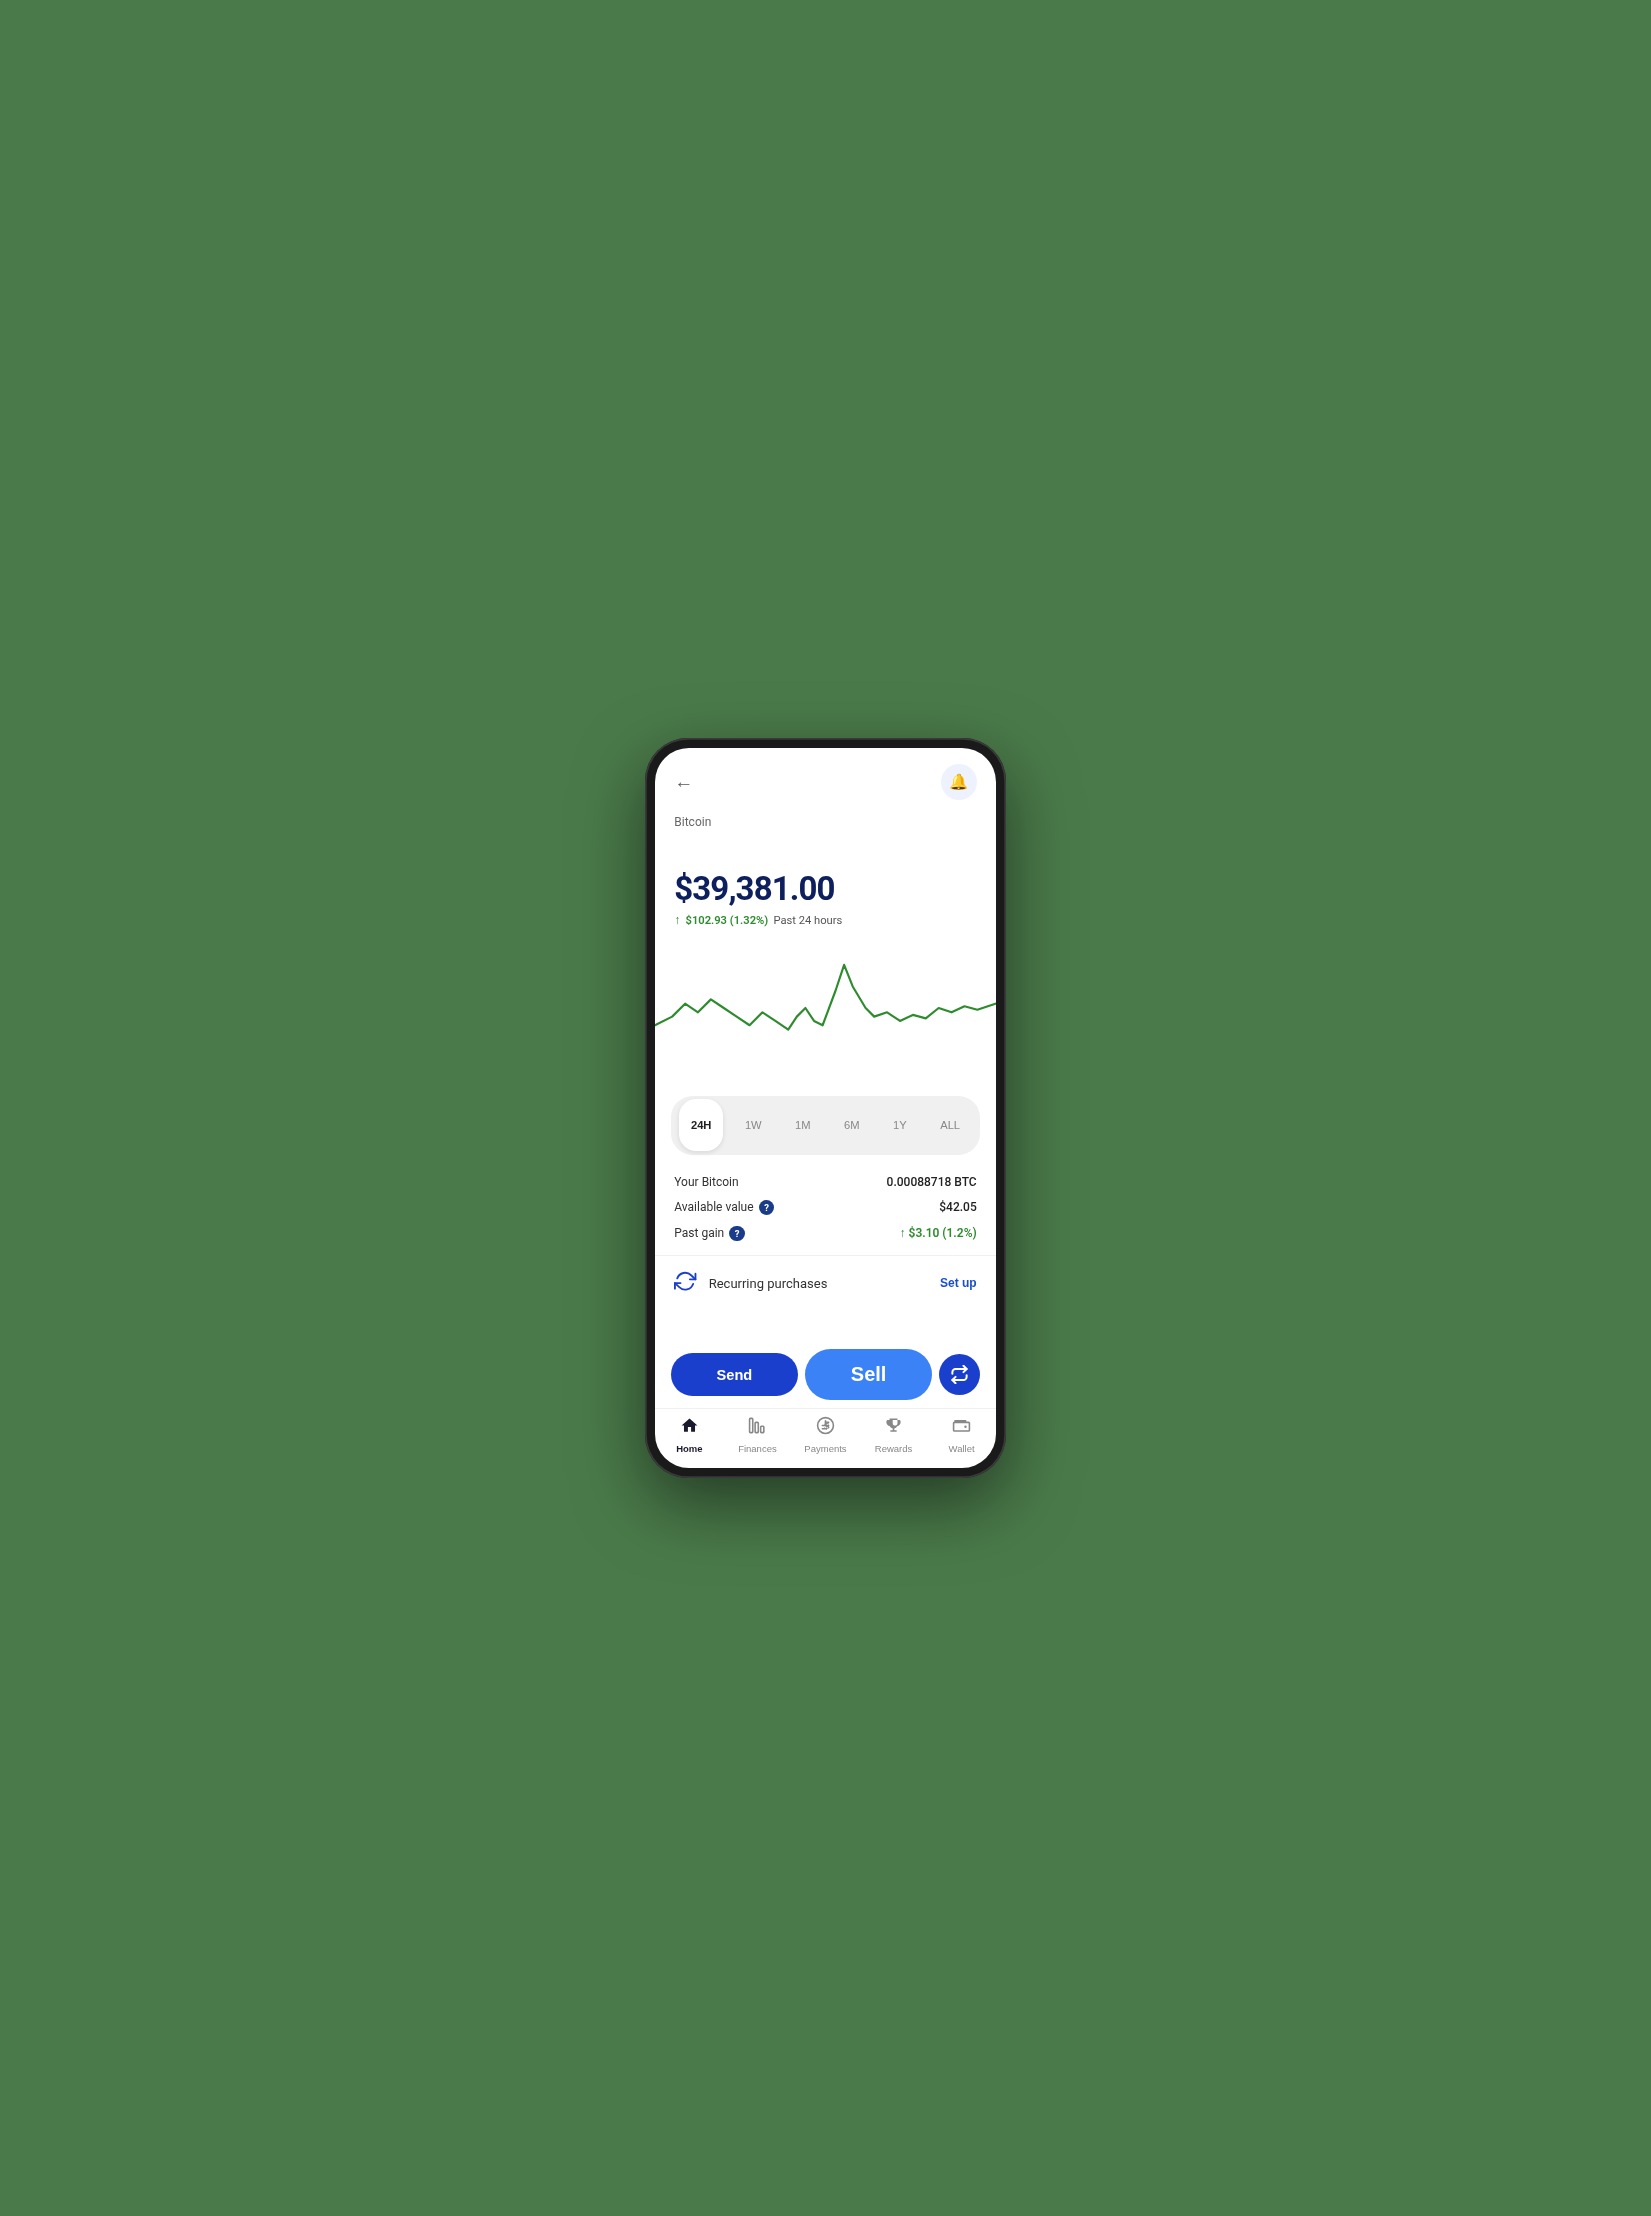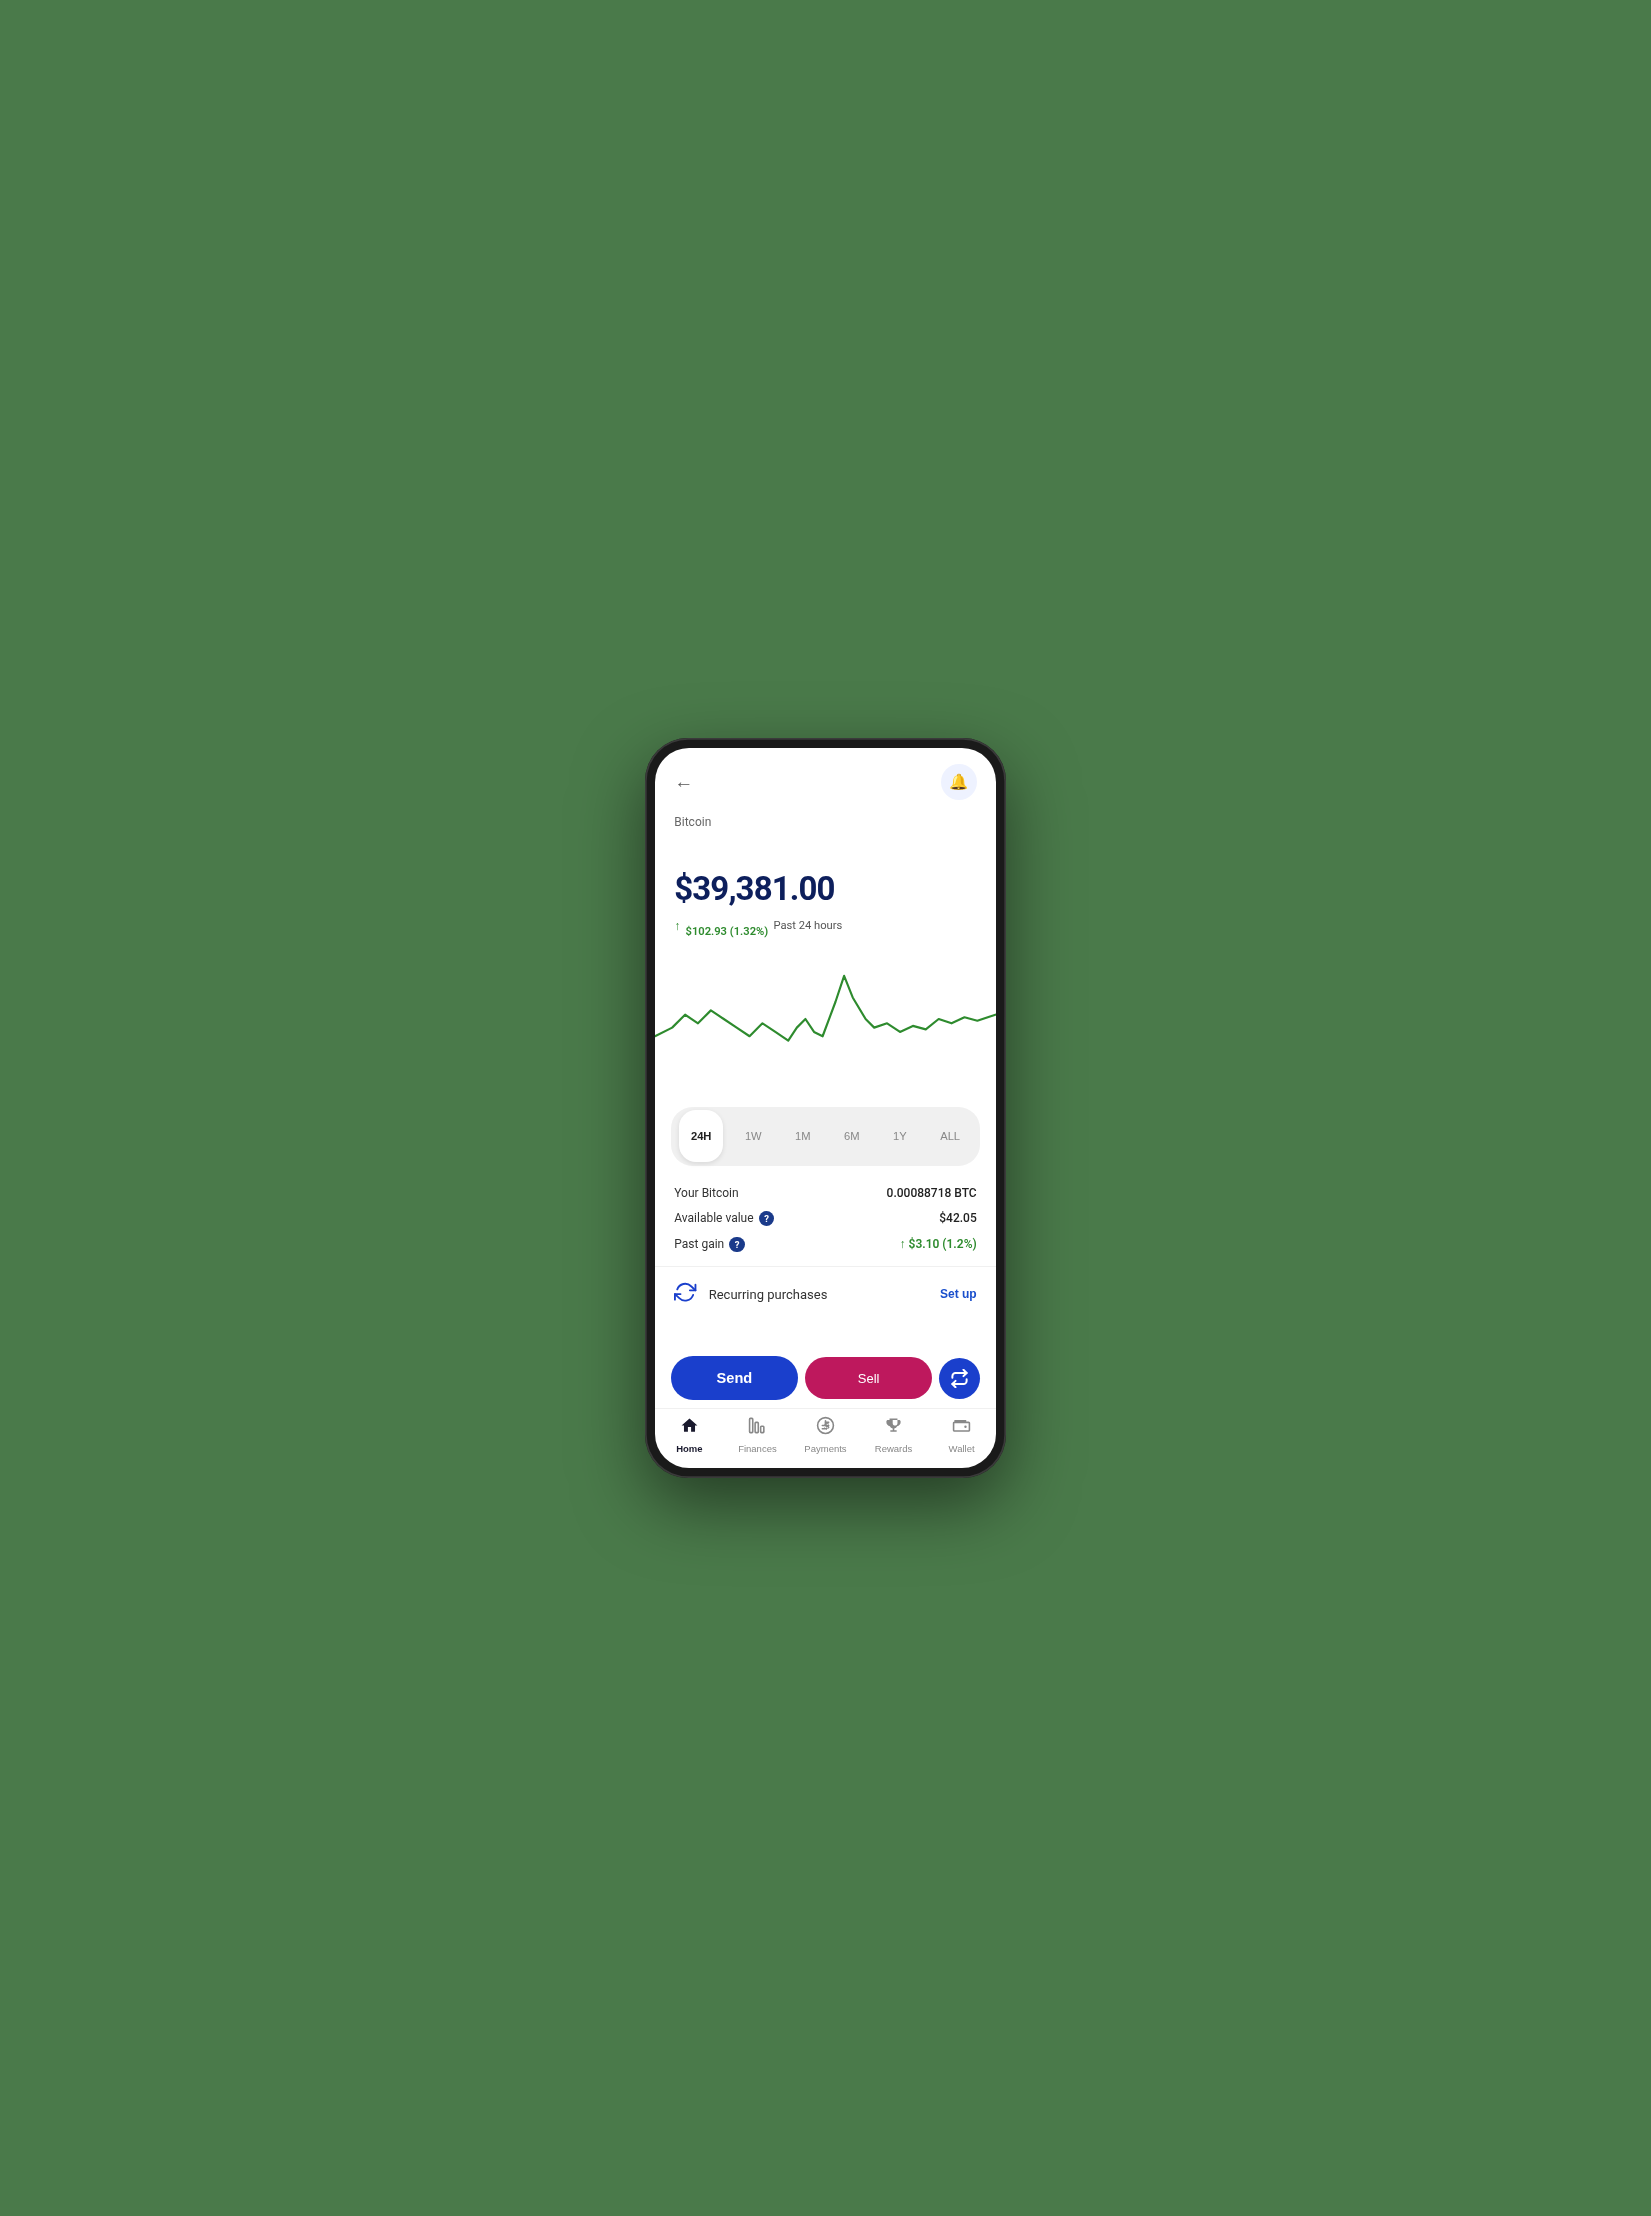--- a/index.html
+++ b/index.html
@@ -86,21 +86,20 @@
       display: flex;
       align-items: center;
       gap: 5.2px;
       font-size: 11.2px;
       color: #555;
     }
 
     .price-change-amount {
       color: #2e8b2e;
       font-weight: 600;
-      margin-top: 12px;
     }
 
     .arrow-up {
       color: #2e8b2e;
       font-size: 12px;
     }
 
     
     .chart-container {
       padding: 0 0 8.6px;
@@ -242,26 +241,26 @@
       border: none;
       border-radius: 26px;
       font-size: 14.6px;
       font-weight: 600;
       cursor: pointer;
     }
 
     .sell-btn {
       flex: 1;
       padding: 13.8px;
-      background: #be185d;
+      background: #3b82f6;
       color: white;
       border: none;
       border-radius: 26px;
-      font-size: 13px;
-      font-weight: 400;
+      font-size: 20px;
+      font-weight: 700;
       cursor: pointer;
     }
 
     .swap-btn {
       width: 41px;
       height: 41px;
       background: #1a3fcc;
       color: white;
       border: none;
       border-radius: 50%;

